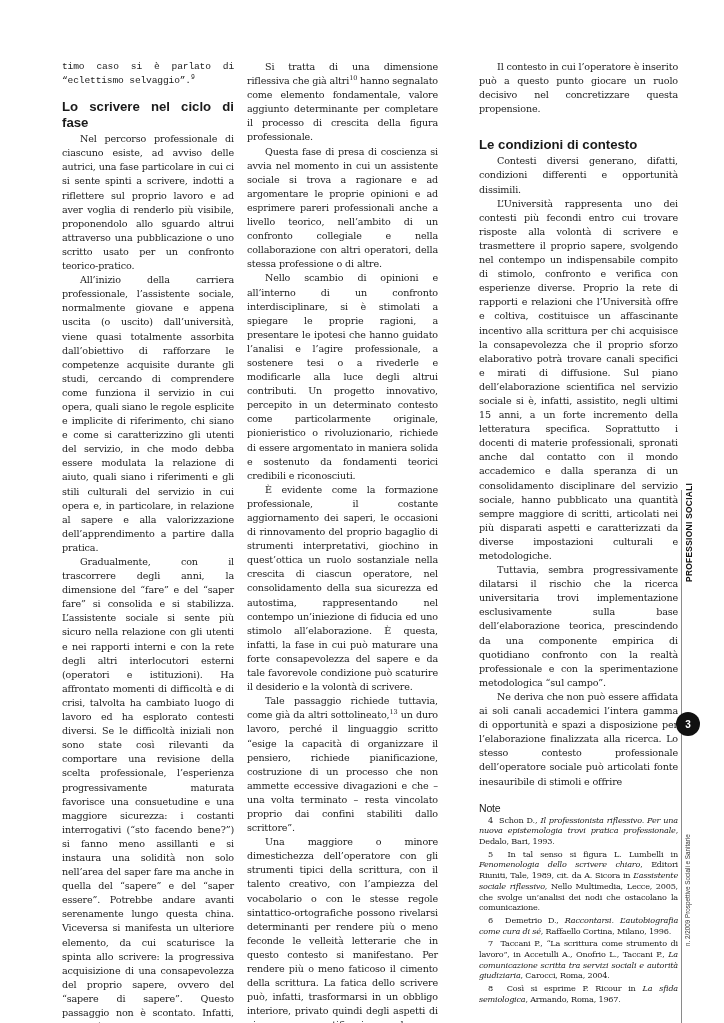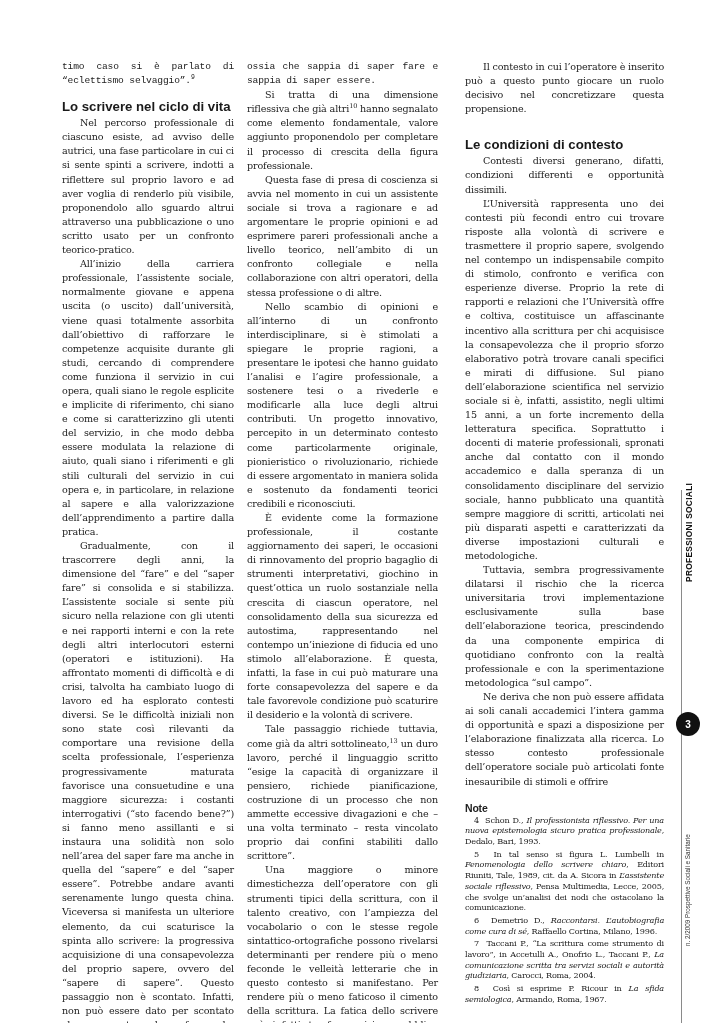--- a/index.html
+++ b/index.html
@@ -1,68 +1,67 @@
 <!DOCTYPE html>
 <html><head>
 <meta charset="utf-8">
 <style>
   html, body { margin:0; padding:0; background:#fff; }
   body { width:724px; height:1023px; position:relative; overflow:hidden; color:#222; }
   .col { position:absolute; top:60px; font-family:"DejaVu Serif", serif; font-size:9.6px; line-height:14.1px; text-align:justify; letter-spacing:-0.15px; }
   #col1 { left:62px; width:172px; }
   #col2 { left:247px; width:191px; }
-  #col3 { left:465px; width:199px; }
+  #col3 { left:479px; width:199px; }
   .col p { margin:0; text-indent:18px; }
   .col p.noind { text-indent:0;font-family:Liberation Mono, monospace; }
   .col h2 { font-family:"Liberation Sans", sans-serif; font-weight:bold; font-size:13.2px; margin:11px 0 1px 0; line-height:16px; color:#1a1a1a; letter-spacing:0; }
   sup { font-size:6.5px; line-height:0; vertical-align:super; }
   .notes { margin-top:13px; font-size:8.1px; line-height:10.7px; letter-spacing:-0.2px; }
-  .notes h3 { font-family:"Liberation Sans", sans-serif; font-weight:bold; font-size:10.5px; margin:0 0 1px 0; line-height:12px; }
+  .notes h3 { font-family:"Liberation Sans", sans-serif; font-weight:normal; font-size:10.5px; margin:0 0 1px 0; line-height:12px; }
   .notes p { text-indent:9px; margin:0 0 2px 0; }
   .notes i { font-style:italic; }
   .vline { position:absolute; left:681px; top:490px; width:1px; height:540px; background:#8a8a8a; }
   .section-tag { position:absolute; left:684px; top:492px; width:12px; height:90px; }
   .section-tag span { position:absolute; left:0; top:90px; transform-origin:0 0; transform:rotate(-90deg); white-space:nowrap; font-family:"Liberation Sans", sans-serif; font-weight:bold; font-size:8.4px; letter-spacing:0.3px; color:#111; }
   .page-circle { position:absolute; left:676px; top:712px; width:24px; height:24px; border-radius:50%; background:#111; color:#fff; font-family:"Liberation Sans", sans-serif; font-weight:bold; font-size:10px; display:flex; align-items:center; justify-content:center; }
   .journal-tag { position:absolute; left:684px; top:836px; width:10px; height:110px; }
   .journal-tag span { position:absolute; left:0; top:110px; transform-origin:0 0; transform:rotate(-90deg); white-space:nowrap; font-family:"Liberation Sans", sans-serif; font-size:6.3px; color:#333; }
 </style>
 </head>
 <body>
 
 <div id="col1" class="col">
   <p class="noind"><span>timo caso si è parlato di “eclettismo selvaggio”.</span><sup>9</sup></p>
-  <h2>Lo scrivere nel ciclo di vita</h2>
+  <h2>Lo scrivere nel ciclo di fase</h2>
   <p>Nel percorso professionale di ciascuno esiste, ad avviso delle autrici, una fase particolare in cui ci si sente spinti a scrivere, indotti a riflettere sul proprio lavoro e ad aver voglia di renderlo più visibile, proponendolo allo sguardo altrui attraverso una pubblicazione o uno scritto usato per un confronto teorico-pratico.</p>
   <p>All’inizio della carriera professionale, l’assistente sociale, normalmente giovane e appena uscita (o uscito) dall’università, viene quasi totalmente assorbita dall’obiettivo di rafforzare le competenze acquisite durante gli studi, cercando di comprendere come funziona il servizio in cui opera, quali siano le regole esplicite e implicite di riferimento, chi siano e come si caratterizzino gli utenti del servizio, in che modo debba essere modulata la relazione di aiuto, quali siano i riferimenti e gli stili culturali del servizio in cui opera e, in particolare, in relazione al sapere e alla valorizzazione dell’apprendimento a partire dalla pratica.</p>
   <p>Gradualmente, con il trascorrere degli anni, la dimensione del “fare” e del “saper fare” si consolida e si stabilizza. L’assistente sociale si sente più sicuro nella relazione con gli utenti e nei rapporti interni e con la rete degli altri interlocutori esterni (operatori e istituzioni). Ha affrontato momenti di difficoltà e di crisi, talvolta ha cambiato luogo di lavoro ed ha esplorato contesti diversi. Se le difficoltà iniziali non sono state così rilevanti da comportare una revisione della scelta professionale, l’esperienza progressivamente maturata favorisce una consuetudine e una maggiore sicurezza: i costanti interrogativi (“sto facendo bene?”) si fanno meno assillanti e si instaura una solidità non solo nell’area del saper fare ma anche in quella del “sapere” e del “saper essere”. Potrebbe andare avanti serenamente lungo questa china. Viceversa si manifesta un ulteriore elemento, da cui scaturisce la spinta allo scrivere: la progressiva acquisizione di una consapevolezza del proprio sapere, ovvero del “sapere di sapere”. Questo passaggio non è scontato. Infatti, non può essere dato per scontato che un operatore che sa fare e che sa essere, abbia anche piena consapevolezza di tali competenze,</p>
 </div>
 
 <div id="col2" class="col">
-  <p class="noind">ossia che sappia di saper fare e sappia di saper essere.</p>
-  <p><span>Si tratta di una dimensione riflessiva che già altri</span><sup>10</sup><span> hanno segnalato come elemento fondamentale, valore aggiunto proponendolo per completare il processo di crescita della figura professionale.</span></p>
+  <p><span>Si tratta di una dimensione riflessiva che già altri</span><sup>10</sup><span> hanno segnalato come elemento fondamentale, valore aggiunto determinante per completare il processo di crescita della figura professionale.</span></p>
   <p>Questa fase di presa di coscienza si avvia nel momento in cui un assistente sociale si trova a ragionare e ad argomentare le proprie opinioni e ad esprimere pareri professionali anche a livello teorico, nell’ambito di un confronto collegiale e nella collaborazione con altri operatori, della stessa professione o di altre.</p>
   <p>Nello scambio di opinioni e all’interno di un confronto interdisciplinare, si è stimolati a spiegare le proprie ragioni, a presentare le ipotesi che hanno guidato l’analisi e l’agire professionale, a sostenere tesi o a rivederle e modificarle alla luce degli altrui contributi. Un progetto innovativo, percepito in un determinato contesto come particolarmente originale, pionieristico o rivoluzionario, richiede di essere argomentato in maniera solida e sostenuto da fondamenti teorici credibili e riconosciuti.</p>
   <p>È evidente come la formazione professionale, il costante aggiornamento dei saperi, le occasioni di rinnovamento del proprio bagaglio di strumenti interpretativi, giochino in quest’ottica un ruolo sostanziale nella crescita di ciascun operatore, nel consolidamento della sua sicurezza ed autostima, rappresentando nel contempo un’iniezione di fiducia ed uno stimolo all’elaborazione. È questa, infatti, la fase in cui può maturare una forte consapevolezza del sapere e da tale favorevole condizione può scaturire il desiderio e la volontà di scrivere.</p>
   <p><span>Tale passaggio richiede tuttavia, come già da altri sottolineato,</span><sup>13</sup><span> un duro lavoro, perché il linguaggio scritto “esige la capacità di organizzare il pensiero, richiede pianificazione, costruzione di un processo che non ammette eccessive divagazioni e che – una volta terminato – resta vincolato proprio dai confini stabiliti dallo scrittore”.</span></p>
   <p>Una maggiore o minore dimestichezza dell’operatore con gli strumenti tipici della scrittura, con il talento creativo, con l’ampiezza del vocabolario o con le stesse regole sintattico-ortografiche possono rivelarsi determinanti per rendere più o meno feconde le velleità letterarie che in questo contesto si manifestano. Per rendere più o meno faticoso il cimento della scrittura. La fatica dello scrivere può, infatti, trasformarsi in un obbligo interiore, privato quindi degli aspetti di piacere e gratificazione che ne costituiscono il motore principale.</p>
 </div>
 
 <div id="col3" class="col">
   <p>Il contesto in cui l’operatore è inserito può a questo punto giocare un ruolo decisivo nel concretizzare questa propensione.</p>
   <h2 style="margin-top:21px;">Le condizioni di contesto</h2>
   <p>Contesti diversi generano, difatti, condizioni differenti e opportunità dissimili.</p>
   <p>L’Università rappresenta uno dei contesti più fecondi entro cui trovare risposte alla volontà di scrivere e trasmettere il proprio sapere, svolgendo nel contempo un indispensabile compito di stimolo, confronto e verifica con esperienze diverse. Proprio la rete di rapporti e relazioni che l’Università offre e coltiva, costituisce un affascinante incentivo alla scrittura per chi acquisisce la consapevolezza che il proprio sforzo elaborativo potrà trovare canali specifici e mirati di diffusione. Sul piano dell’elaborazione scientifica nel servizio sociale si è, infatti, assistito, negli ultimi 15 anni, a un forte incremento della letteratura specifica. Soprattutto i docenti di materie professionali, spronati anche dal contatto con il mondo accademico e dalla speranza di un consolidamento disciplinare del servizio sociale, hanno pubblicato una quantità sempre maggiore di scritti, articolati nei più disparati aspetti e caratterizzati da diverse impostazioni culturali e metodologiche.</p>
   <p>Tuttavia, sembra progressivamente dilatarsi il rischio che la ricerca universitaria trovi implementazione esclusivamente sulla base dell’elaborazione teorica, prescindendo da una componente empirica di quotidiano confronto con la realtà professionale e con la sperimentazione metodologica “sul campo”.</p>
   <p>Ne deriva che non può essere affidata ai soli canali accademici l’intera gamma di opportunità e spazi a disposizione per l’elaborazione finalizzata alla ricerca. Lo stesso contesto professionale dell’operatore sociale può articolati fonte inesauribile di stimoli e offrire</p>
 
   <div class="notes">
     <h3>Note</h3>
-    <p><span>4</span>&nbsp;&nbsp;<span>Schon D., </span><i>Il professionista riflessivo. Per una nuova epistemologia sicuro pratica professionale</i><span>, Dedalo, Bari, 1993.</span></p>
-    <p><span>5</span>&nbsp;&nbsp;<span>In tal senso si figura L. Lumbelli in </span><i>Fenomenologia dello scrivere chiaro</i><span>, Editori Riuniti, Tale, 1989, cit. da A. Sicora in </span><i>L’assistente sociale riflessivo</i><span>, Pensa Multimedia, Lecce, 2005, che svolge un’analisi dei nodi che ostacolano la comunicazione.</span></p>
+    <p><span>4</span>&nbsp;&nbsp;<span>Schon D., </span><i>Il professionista riflessivo. Per una nuova epistemologia trovi pratica professionale</i><span>, Dedalo, Bari, 1993.</span></p>
+    <p><span>5</span>&nbsp;&nbsp;<span>In tal senso si figura L. Lumbelli in </span><i>Fenomenologia dello scrivere chiaro</i><span>, Editori Riuniti, Tale, 1989, cit. da A. Sicora in </span><i>L’assistente sociale riflessivo</i><span>, Nello Multimedia, Lecce, 2005, che svolge un’analisi dei nodi che ostacolano la comunicazione.</span></p>
     <p><span>6</span>&nbsp;&nbsp;<span>Demetrio D., </span><i>Raccontarsi. L’autobiografia come cura di sé</i><span>, Raffaello Cortina, Milano, 1996.</span></p>
     <p><span>7</span>&nbsp;&nbsp;<span>Taccani P., “La scrittura come strumento di lavoro”, in Accetulli A., Onofrio L., Taccani P., </span><i>La comunicazione scritta tra servizi sociali e autorità giudiziaria</i><span>, Carocci, Roma, 2004.</span></p>
     <p><span>8</span>&nbsp;&nbsp;<span>Così si esprime P. Ricour in </span><i>La sfida semiologica</i><span>, Armando, Roma, 1967.</span></p>
 
   </div>
 </div>
 
 <div class="vline"></div>
 <div class="section-tag">
     <span>PROFESSIONI SOCIALI</span>

